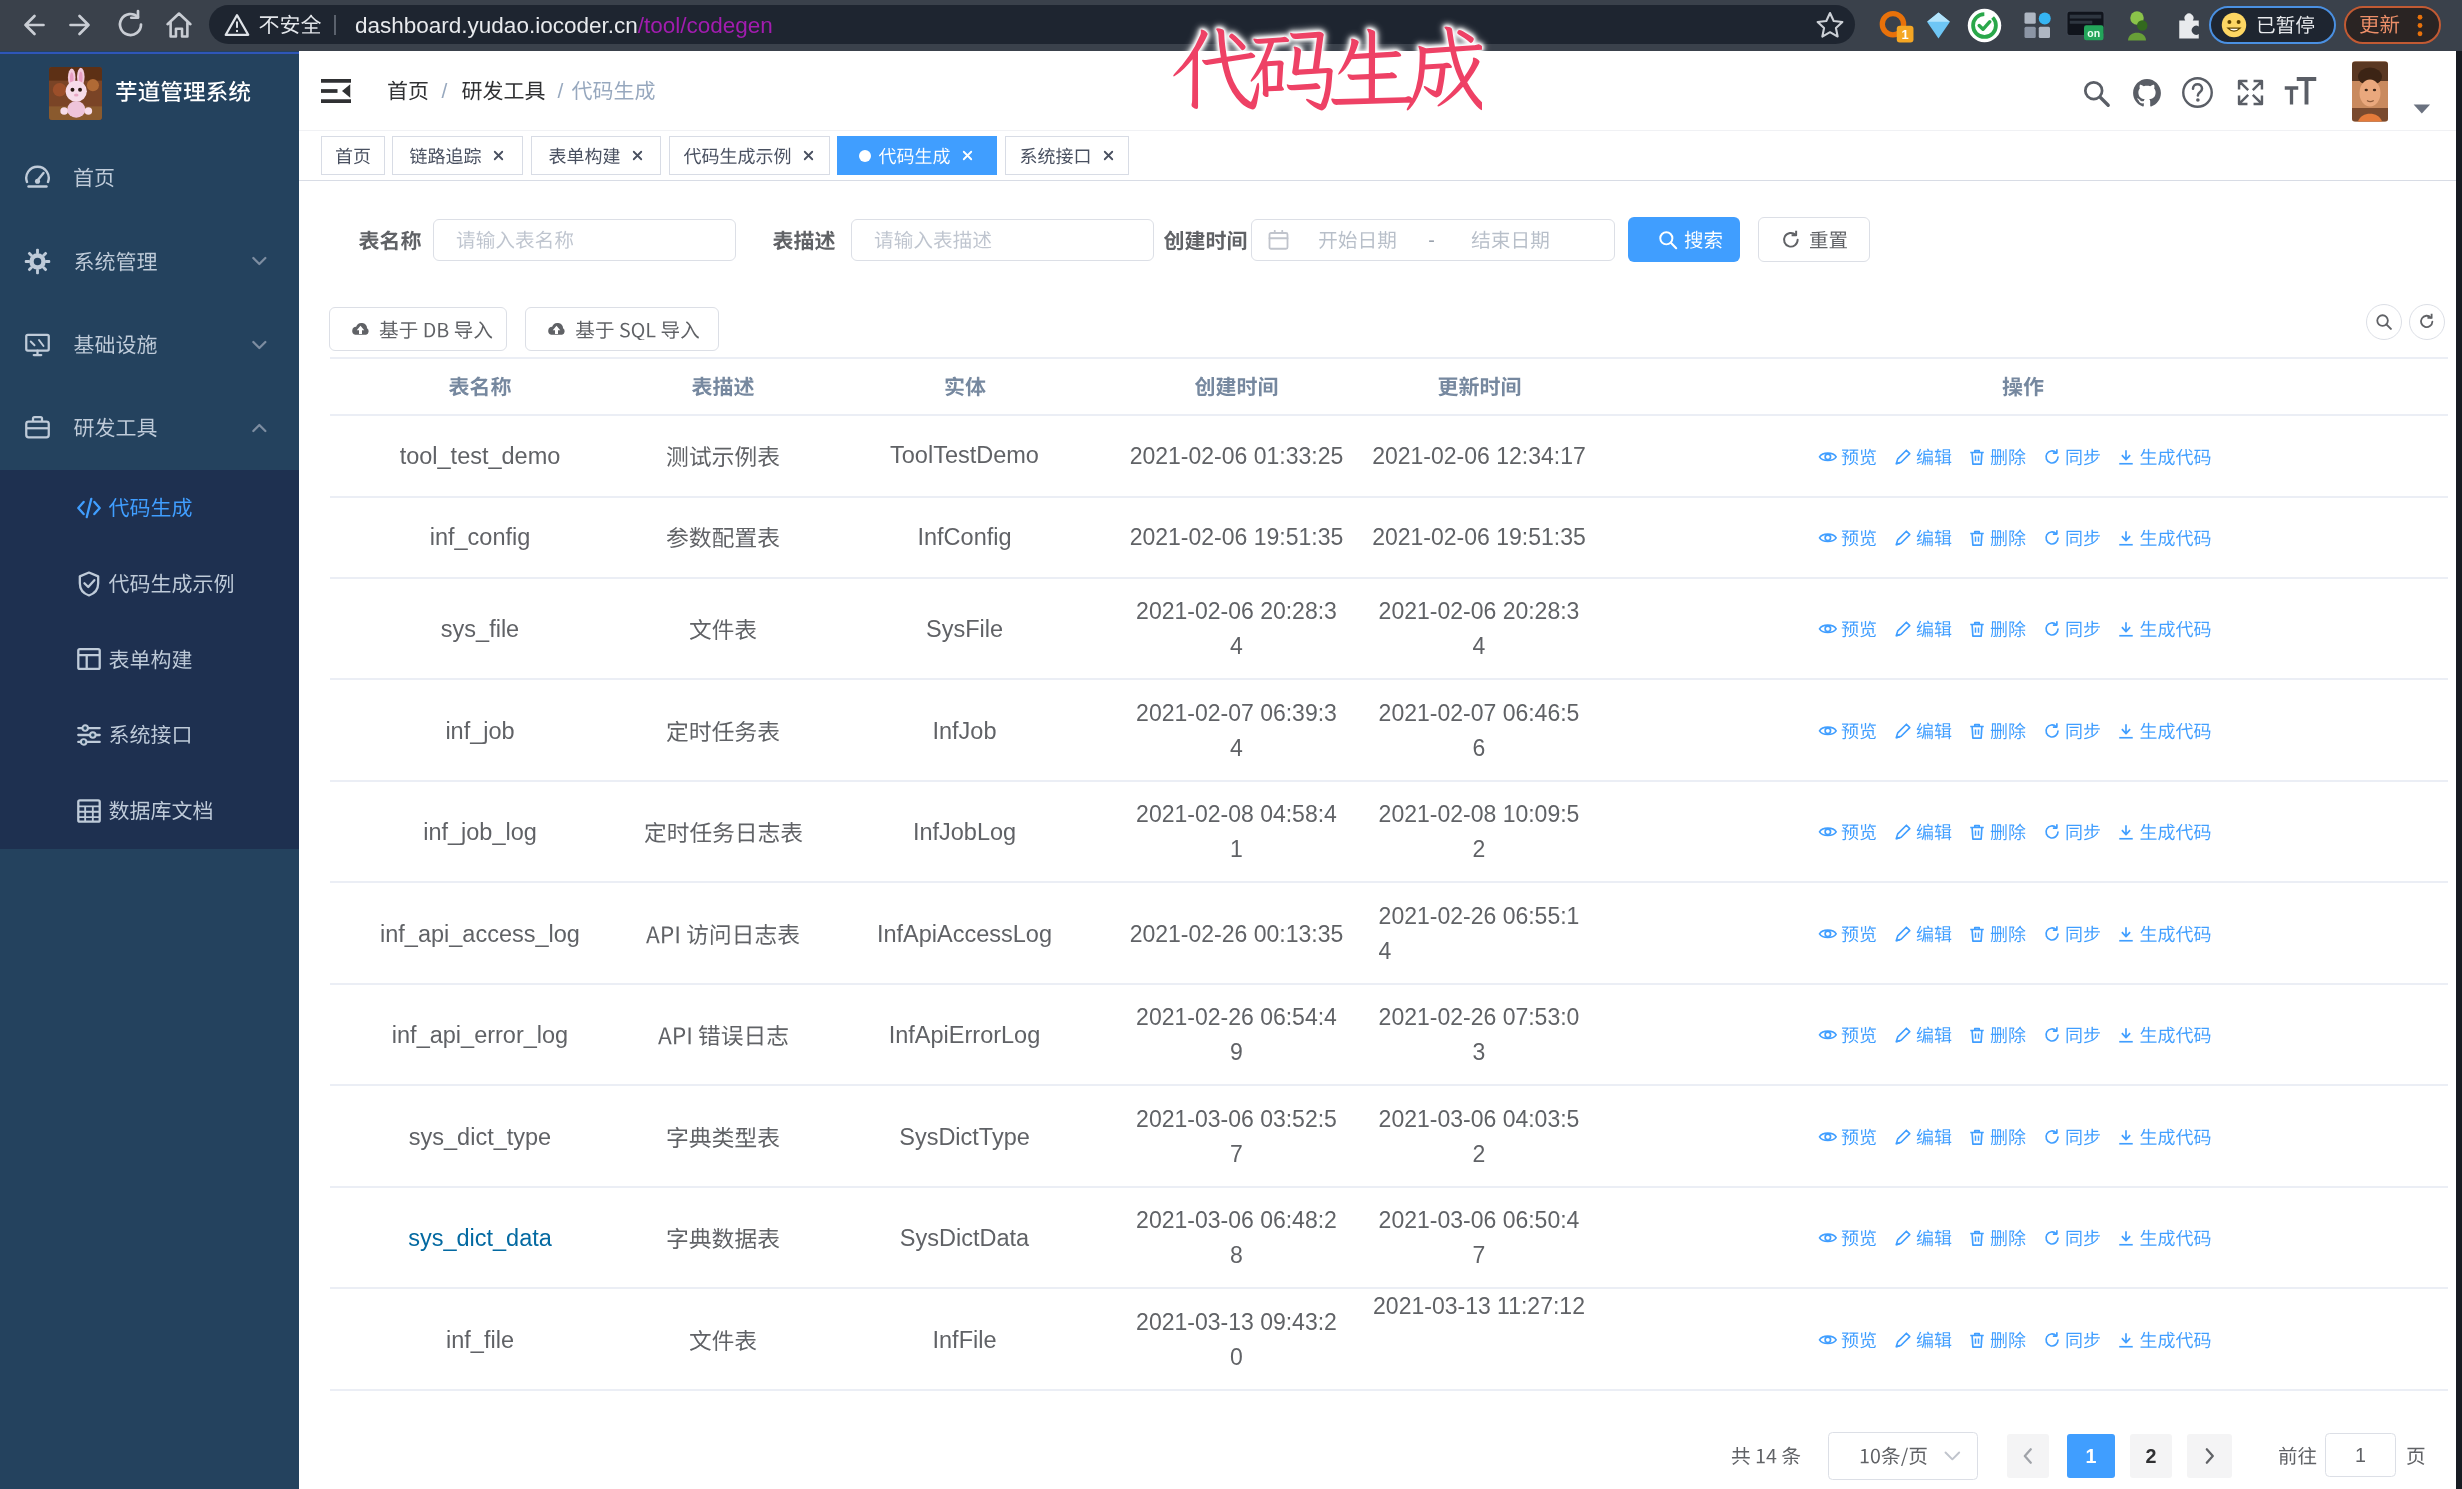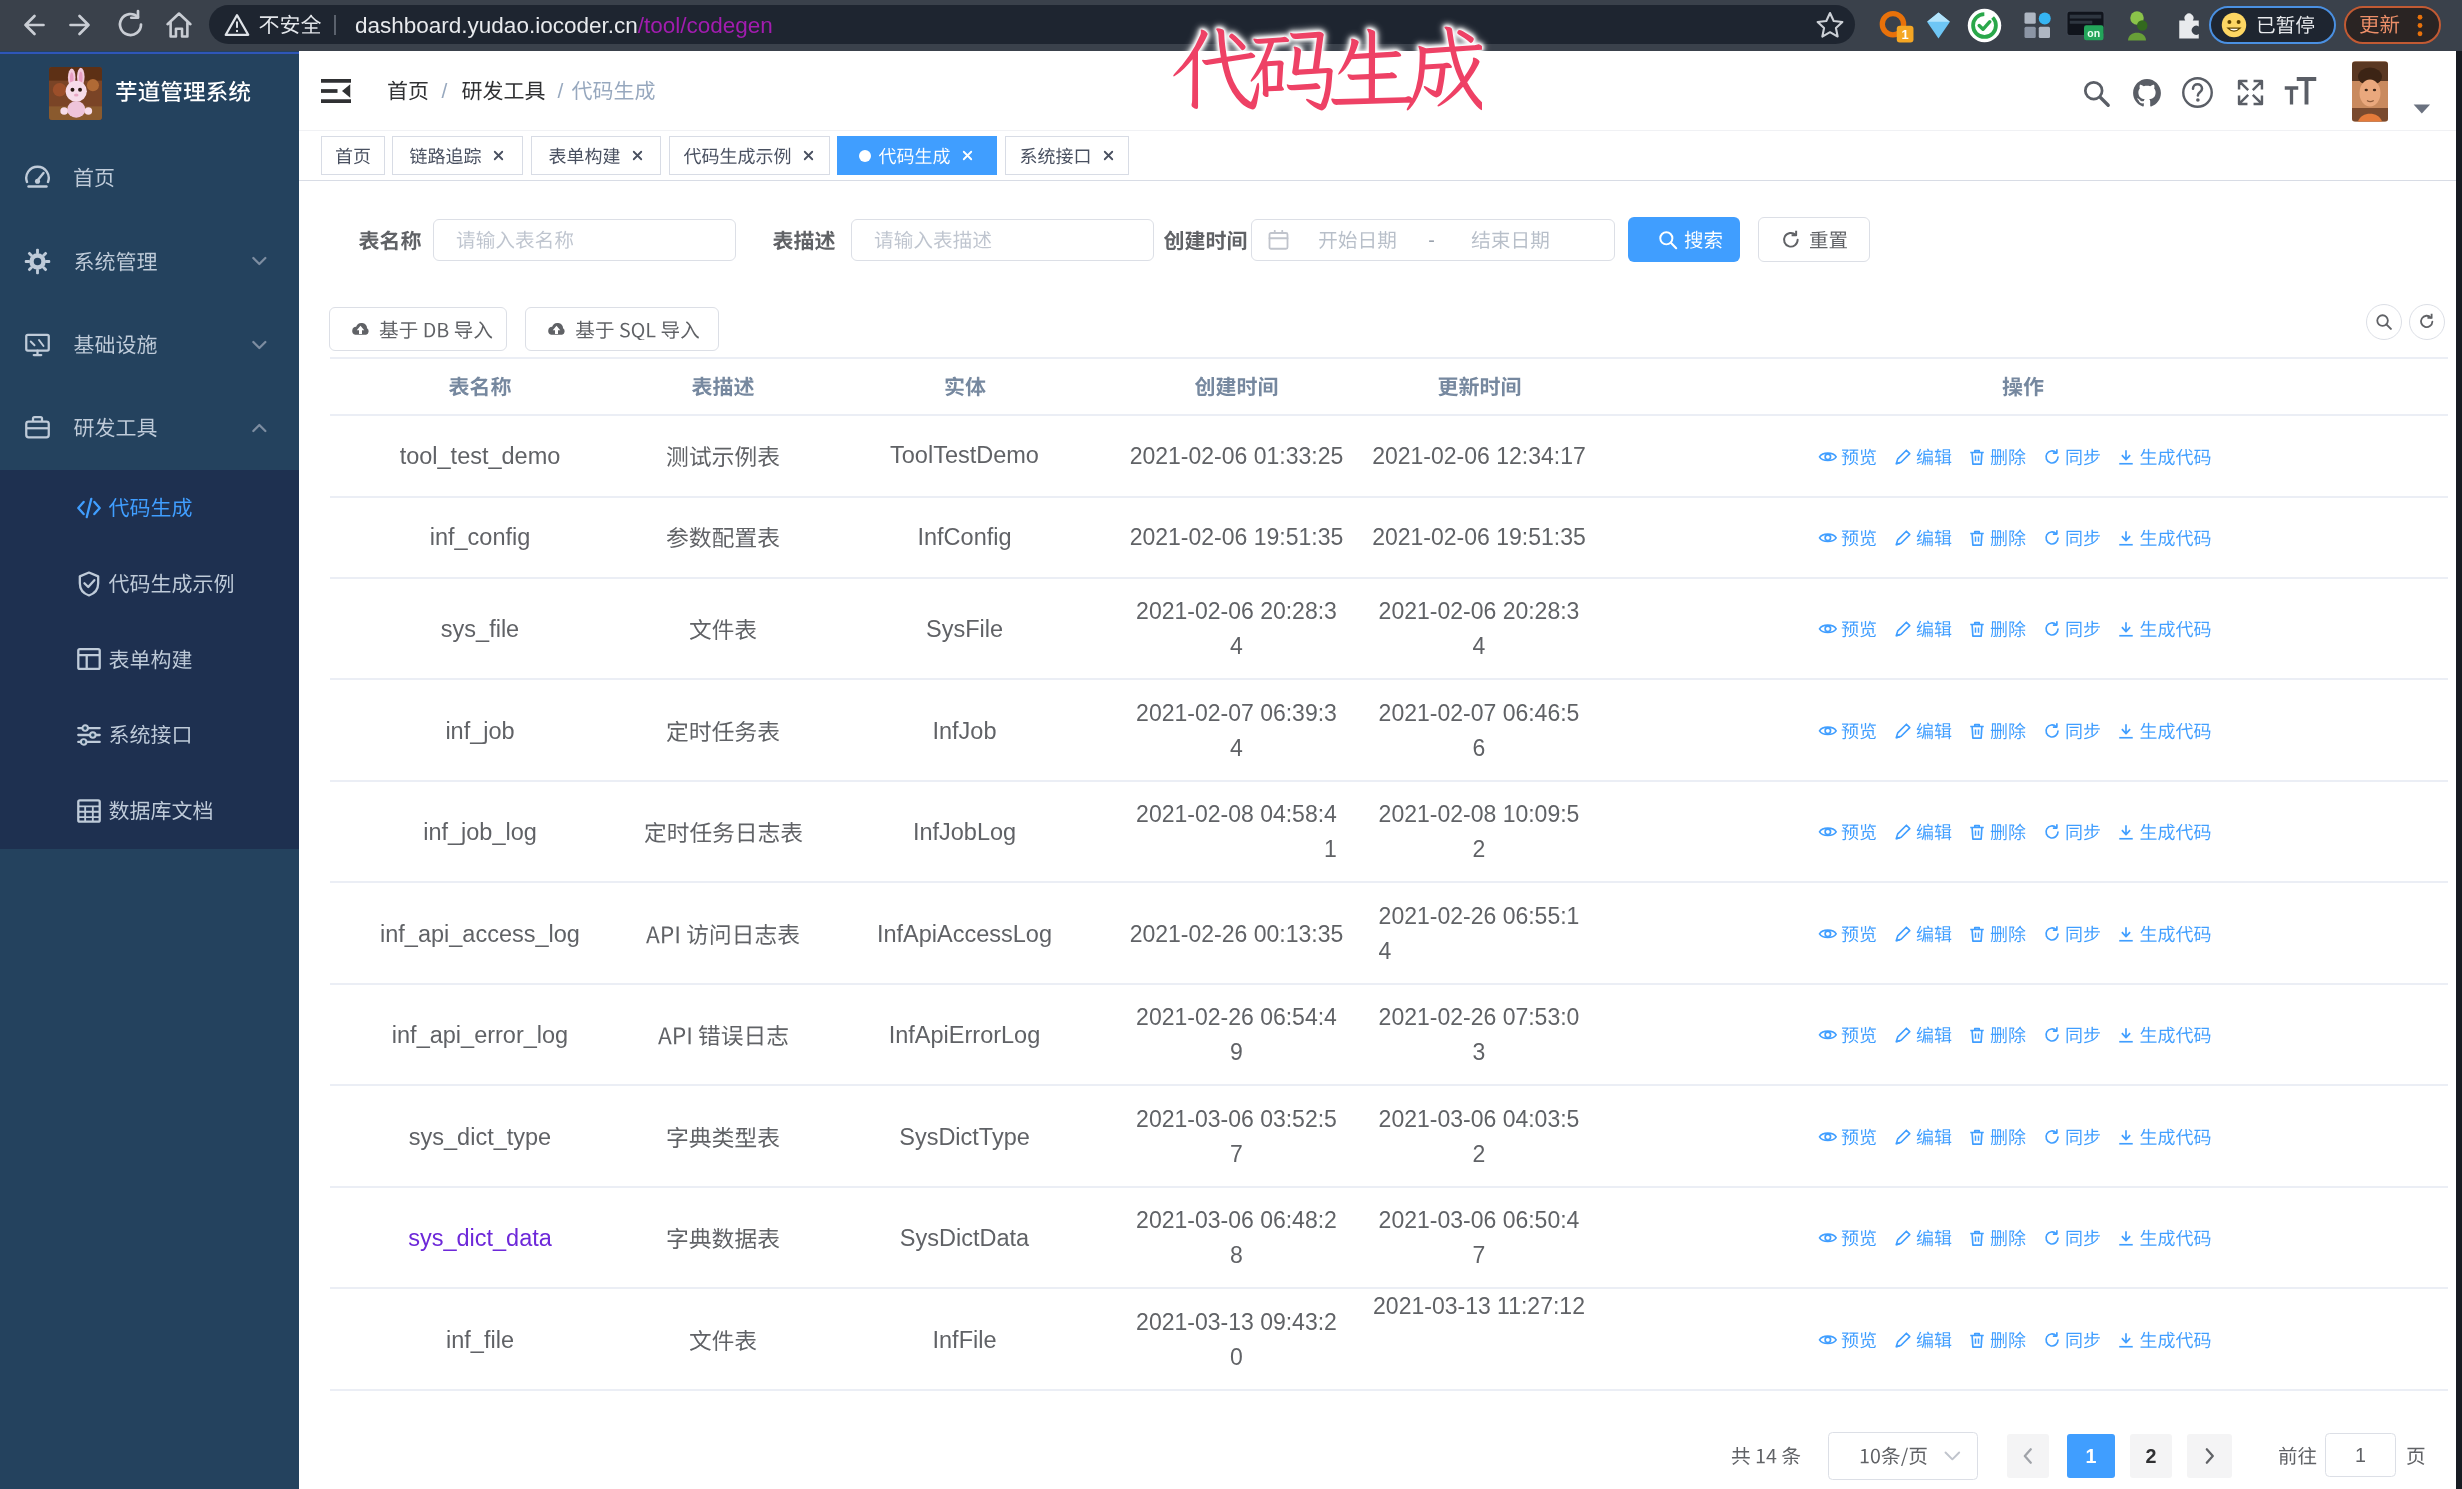--- a/index.html
+++ b/index.html
@@ -846,21 +846,21 @@
 <div class="a" style="left:330px;top:780px;width:2118px;height:1.5px;background:#ebeef5"></div>
 <div class="a" style="left:330px;top:781px;width:300px;height:102px;display:flex;align-items:center;justify-content:center;font-size:23.5px;color:#606266">inf_job_log</div>
 <div class="a fc" style="left:630px;top:781px;width:186px;height:102px">
     <svg width="159" height="23" viewBox="0 0 7000 1000">
       <g transform="translate(0,880) scale(1,-1)">
         <path d="M224 378C203 197 148 54 36 -33C54 -44 85 -69 97 -83C164 -25 212 51 247 144C339 -29 489 -64 698 -64H932C935 -42 949 -6 960 12C911 11 739 11 702 11C643 11 588 14 538 23V225H836V295H538V459H795V532H211V459H460V44C378 75 315 134 276 239C286 280 294 324 300 370ZM426 826C443 796 461 758 472 727H82V509H156V656H841V509H918V727H558C548 760 522 810 500 847Z M1474 452C1527 375 1595 269 1627 208L1693 246C1659 307 1590 409 1536 485ZM1324 402V174H1153V402ZM1324 469H1153V688H1324ZM1081 756V25H1153V106H1394V756ZM1764 835V640H1440V566H1764V33C1764 13 1756 6 1736 6C1714 4 1640 4 1562 7C1573 -15 1585 -49 1590 -70C1690 -70 1754 -69 1790 -56C1826 -44 1840 -22 1840 33V566H1962V640H1840V835Z M2343 31V-41H2944V31H2677V340H2960V412H2677V691C2767 708 2852 729 2920 752L2864 815C2741 770 2523 731 2337 706C2345 689 2356 661 2359 643C2437 652 2520 663 2601 677V412H2304V340H2601V31ZM2295 840C2232 683 2130 529 2022 431C2036 413 2060 374 2068 356C2108 395 2148 441 2186 492V-80H2260V603C2301 671 2338 744 2367 817Z M3446 381C3442 345 3435 312 3427 282H3126V216H3404C3346 87 3235 20 3057 -14C3070 -29 3091 -62 3098 -78C3296 -31 3420 53 3484 216H3788C3771 84 3751 23 3728 4C3717 -5 3705 -6 3684 -6C3660 -6 3595 -5 3532 1C3545 -18 3554 -46 3556 -66C3616 -69 3675 -70 3706 -69C3742 -67 3765 -61 3787 -41C3822 -10 3844 66 3866 248C3868 259 3870 282 3870 282H3505C3513 311 3519 342 3524 375ZM3745 673C3686 613 3604 565 3509 527C3430 561 3367 604 3324 659L3338 673ZM3382 841C3330 754 3231 651 3090 579C3106 567 3127 540 3137 523C3188 551 3234 583 3275 616C3315 569 3365 529 3424 497C3305 459 3173 435 3046 423C3058 406 3071 376 3076 357C3222 375 3373 406 3508 457C3624 410 3764 382 3919 369C3928 390 3945 420 3961 437C3827 444 3702 463 3597 495C3708 549 3802 619 3862 710L3817 741L3804 737H3397C3421 766 3442 796 3460 826Z M4253 352H4752V71H4253ZM4253 426V697H4752V426ZM4176 772V-69H4253V-4H4752V-64H4832V772Z M5270 256V38C5270 -44 5301 -66 5416 -66C5440 -66 5618 -66 5644 -66C5741 -66 5765 -33 5776 98C5755 103 5724 113 5707 126C5702 19 5693 2 5639 2C5600 2 5450 2 5420 2C5356 2 5345 9 5345 39V256ZM5378 316C5460 268 5556 194 5601 143L5656 194C5608 246 5510 315 5430 361ZM5744 232C5794 147 5850 33 5873 -36L5946 -5C5921 62 5862 174 5812 257ZM5150 247C5130 169 5095 68 5050 5L5117 -30C5162 36 5196 143 5217 224ZM5459 840V696H5056V624H5459V454H5121V383H5886V454H5537V624H5947V696H5537V840Z M6252 -79C6275 -64 6312 -51 6591 38C6587 54 6581 83 6579 104L6335 31V251C6395 292 6449 337 6492 385C6570 175 6710 23 6917 -46C6928 -26 6950 3 6967 19C6868 48 6783 97 6714 162C6777 201 6850 253 6908 302L6846 346C6802 303 6732 249 6672 207C6628 259 6592 319 6566 385H6934V450H6536V539H6858V601H6536V686H6902V751H6536V840H6460V751H6105V686H6460V601H6156V539H6460V450H6065V385H6397C6302 300 6160 223 6036 183C6052 168 6074 140 6086 122C6142 142 6201 170 6258 203V55C6258 15 6236 -2 6219 -11C6231 -27 6247 -61 6252 -79Z" fill="#606266"></path>
       </g>
     </svg>
   </div>
 <div class="a" style="left:816px;top:781px;width:297px;height:102px;display:flex;align-items:center;justify-content:center;font-size:23.5px;color:#606266">InfJobLog</div>
-<div class="a" style="left:1113px;top:781px;width:247px;height:102px;display:flex;align-items:center;justify-content:center;font-size:23px;color:#606266;line-height:35px;text-align:right">
+<div class="a" style="left:1113px;top:781px;width:247px;height:102px;display:flex;align-items:center;justify-content:center;font-size:23px;color:#606266;line-height:35px;text-align:center">
     <div>2021-02-08 04:58:4<br>1</div>
   </div>
 <div class="a" style="left:1360px;top:781px;width:238px;height:102px;display:flex;align-items:center;justify-content:center;font-size:23px;color:#606266;line-height:35px;text-align:center">
     <div>2021-02-08 10:09:5<br>2</div>
   </div>
 <div class="a" style="left:1598px;top:781px;width:849px;height:102px;display:flex;align-items:center;justify-content:center;padding-right:15px">
     <div style="display:flex;align-items:center;gap:16.7px">
       <span style="display:inline-flex;align-items:center;gap:3.8px">
         <svg width="19.7" height="19.7" viewBox="0 0 26 26">
           <path d="M2 13 C6 6.5 20 6.5 24 13 C20 19.5 6 19.5 2 13 Z" stroke="#409EFF" stroke-width="2.2" fill="none"></path>
@@ -1137,21 +1137,21 @@
         </svg>
         <svg width="73" height="18" viewBox="0 0 4000 1000">
           <g transform="translate(0,880) scale(1,-1)">
             <path d="M239 824C201 681 136 542 54 453C73 443 106 421 121 408C159 453 194 510 226 573H463V352H165V280H463V25H55V-48H949V25H541V280H865V352H541V573H901V646H541V840H463V646H259C281 697 300 752 315 807Z M1544 839C1544 782 1546 725 1549 670H1128V389C1128 259 1119 86 1036 -37C1054 -46 1086 -72 1099 -87C1191 45 1206 247 1206 388V395H1389C1385 223 1380 159 1367 144C1359 135 1350 133 1335 133C1318 133 1275 133 1229 138C1241 119 1249 89 1250 68C1299 65 1345 65 1371 67C1398 70 1415 77 1431 96C1452 123 1457 208 1462 433C1462 443 1463 465 1463 465H1206V597H1554C1566 435 1590 287 1628 172C1562 96 1485 34 1396 -13C1412 -28 1439 -59 1451 -75C1528 -29 1597 26 1658 92C1704 -11 1764 -73 1841 -73C1918 -73 1946 -23 1959 148C1939 155 1911 172 1894 189C1888 56 1876 4 1847 4C1796 4 1751 61 1714 159C1788 255 1847 369 1890 500L1815 519C1783 418 1740 327 1686 247C1660 344 1641 463 1630 597H1951V670H1626C1623 725 1622 781 1622 839ZM1671 790C1735 757 1812 706 1850 670L1897 722C1858 756 1779 805 1716 836Z M2715 783C2774 733 2844 663 2877 618L2935 658C2901 703 2829 771 2769 819ZM2548 826C2552 720 2559 620 2568 528L2324 497L2335 426L2576 456C2614 142 2694 -67 2860 -79C2913 -82 2953 -30 2975 143C2960 150 2927 168 2912 183C2902 67 2886 8 2857 9C2750 20 2684 200 2650 466L2955 504L2944 575L2642 537C2632 626 2626 724 2623 826ZM2313 830C2247 671 2136 518 2021 420C2034 403 2057 365 2065 348C2111 389 2156 439 2199 494V-78H2276V604C2317 668 2354 737 2384 807Z M3410 205V137H3792V205ZM3491 650C3484 551 3471 417 3458 337H3478L3863 336C3844 117 3822 28 3796 2C3786 -8 3776 -10 3758 -9C3740 -9 3695 -9 3647 -4C3659 -23 3666 -52 3668 -73C3716 -76 3762 -76 3788 -74C3818 -72 3837 -65 3856 -43C3892 -7 3915 98 3938 368C3939 379 3940 401 3940 401H3816C3832 525 3848 675 3856 779L3803 785L3791 781H3443V712H3778C3770 624 3757 502 3745 401H3537C3546 475 3556 569 3561 645ZM3051 787V718H3173C3145 565 3100 423 3029 328C3041 308 3058 266 3063 247C3082 272 3100 299 3116 329V-34H3181V46H3365V479H3182C3208 554 3229 635 3245 718H3394V787ZM3181 411H3299V113H3181Z" fill="#409EFF"></path>
           </g>
         </svg>
       </span>
     </div>
   </div>
 <div class="a" style="left:330px;top:1186px;width:2118px;height:1.5px;background:#ebeef5"></div>
-<div class="a" style="left:330px;top:1187px;width:300px;height:102px;display:flex;align-items:center;justify-content:center;font-size:23.5px;color:#6d28d9">sys_dict_data</div>
+<div class="a" style="left:330px;top:1187px;width:300px;height:102px;display:flex;align-items:center;justify-content:center;font-size:23.5px;color:#0369a1">sys_dict_data</div>
 <div class="a fc" style="left:630px;top:1187px;width:186px;height:102px">
     <svg width="114" height="23" viewBox="0 0 5000 1000">
       <g transform="translate(0,880) scale(1,-1)">
         <path d="M460 363V300H69V228H460V14C460 0 455 -5 437 -6C419 -6 354 -6 287 -4C300 -24 314 -58 319 -79C404 -79 457 -78 492 -67C528 -54 539 -32 539 12V228H930V300H539V337C627 384 717 452 779 516L728 555L711 551H233V480H635C584 436 519 392 460 363ZM424 824C443 798 462 765 475 736H80V529H154V664H843V529H920V736H563C549 769 523 814 497 847Z M1594 90C1698 38 1808 -28 1874 -76L1940 -26C1870 23 1753 88 1646 139ZM1339 138C1278 81 1153 12 1049 -26C1067 -40 1093 -65 1106 -81C1208 -39 1333 29 1410 94ZM1355 226H1213V411H1355ZM1426 226V411H1573V226ZM1644 226V411H1793V226ZM1140 720V226H1039V155H1960V226H1868V720H1644V843H1573V720H1426V842H1355V720ZM1355 481H1213V649H1355ZM1426 481V649H1573V481ZM1644 481V649H1793V481Z M2443 821C2425 782 2393 723 2368 688L2417 664C2443 697 2477 747 2506 793ZM2088 793C2114 751 2141 696 2150 661L2207 686C2198 722 2171 776 2143 815ZM2410 260C2387 208 2355 164 2317 126C2279 145 2240 164 2203 180C2217 204 2233 231 2247 260ZM2110 153C2159 134 2214 109 2264 83C2200 37 2123 5 2041 -14C2054 -28 2070 -54 2077 -72C2169 -47 2254 -8 2326 50C2359 30 2389 11 2412 -6L2460 43C2437 59 2408 77 2375 95C2428 152 2470 222 2495 309L2454 326L2442 323H2278L2300 375L2233 387C2226 367 2216 345 2206 323H2070V260H2175C2154 220 2131 183 2110 153ZM2257 841V654H2050V592H2234C2186 527 2109 465 2039 435C2054 421 2071 395 2080 378C2141 411 2207 467 2257 526V404H2327V540C2375 505 2436 458 2461 435L2503 489C2479 506 2391 562 2342 592H2531V654H2327V841ZM2629 832C2604 656 2559 488 2481 383C2497 373 2526 349 2538 337C2564 374 2586 418 2606 467C2628 369 2657 278 2694 199C2638 104 2560 31 2451 -22C2465 -37 2486 -67 2493 -83C2595 -28 2672 41 2731 129C2781 44 2843 -24 2921 -71C2933 -52 2955 -26 2972 -12C2888 33 2822 106 2771 198C2824 301 2858 426 2880 576H2948V646H2663C2677 702 2689 761 2698 821ZM2809 576C2793 461 2769 361 2733 276C2695 366 2667 468 2648 576Z M3484 238V-81H3550V-40H3858V-77H3927V238H3734V362H3958V427H3734V537H3923V796H3395V494C3395 335 3386 117 3282 -37C3299 -45 3330 -67 3344 -79C3427 43 3455 213 3464 362H3663V238ZM3468 731H3851V603H3468ZM3468 537H3663V427H3467L3468 494ZM3550 22V174H3858V22ZM3167 839V638H3042V568H3167V349C3115 333 3067 319 3029 309L3049 235L3167 273V14C3167 0 3162 -4 3150 -4C3138 -5 3099 -5 3056 -4C3065 -24 3075 -55 3077 -73C3140 -74 3179 -71 3203 -59C3228 -48 3237 -27 3237 14V296L3352 334L3341 403L3237 370V568H3350V638H3237V839Z M4252 -79C4275 -64 4312 -51 4591 38C4587 54 4581 83 4579 104L4335 31V251C4395 292 4449 337 4492 385C4570 175 4710 23 4917 -46C4928 -26 4950 3 4967 19C4868 48 4783 97 4714 162C4777 201 4850 253 4908 302L4846 346C4802 303 4732 249 4672 207C4628 259 4592 319 4566 385H4934V450H4536V539H4858V601H4536V686H4902V751H4536V840H4460V751H4105V686H4460V601H4156V539H4460V450H4065V385H4397C4302 300 4160 223 4036 183C4052 168 4074 140 4086 122C4142 142 4201 170 4258 203V55C4258 15 4236 -2 4219 -11C4231 -27 4247 -61 4252 -79Z" fill="#606266"></path>
       </g>
     </svg>
   </div>
 <div class="a" style="left:816px;top:1187px;width:297px;height:102px;display:flex;align-items:center;justify-content:center;font-size:23.5px;color:#606266">SysDictData</div>
 <div class="a" style="left:1113px;top:1187px;width:247px;height:102px;display:flex;align-items:center;justify-content:center;font-size:23px;color:#606266;line-height:35px;text-align:center">
     <div>2021-03-06 06:48:2<br>8</div>

